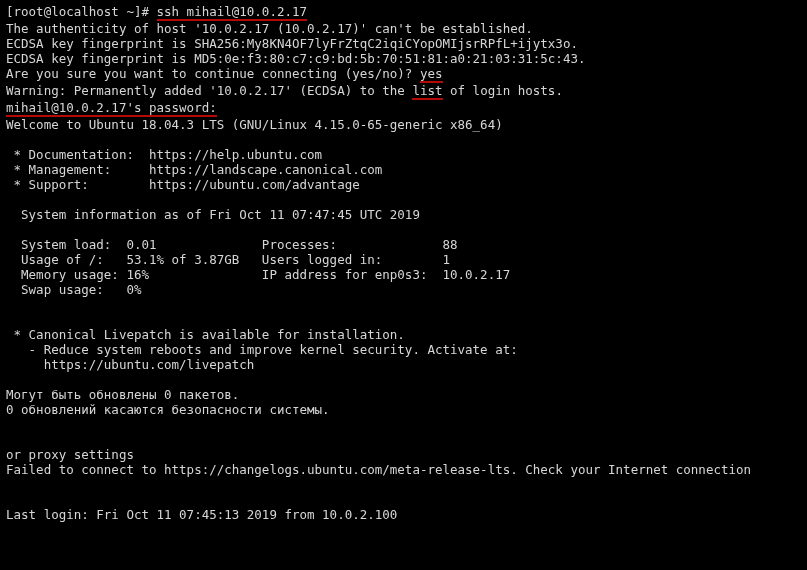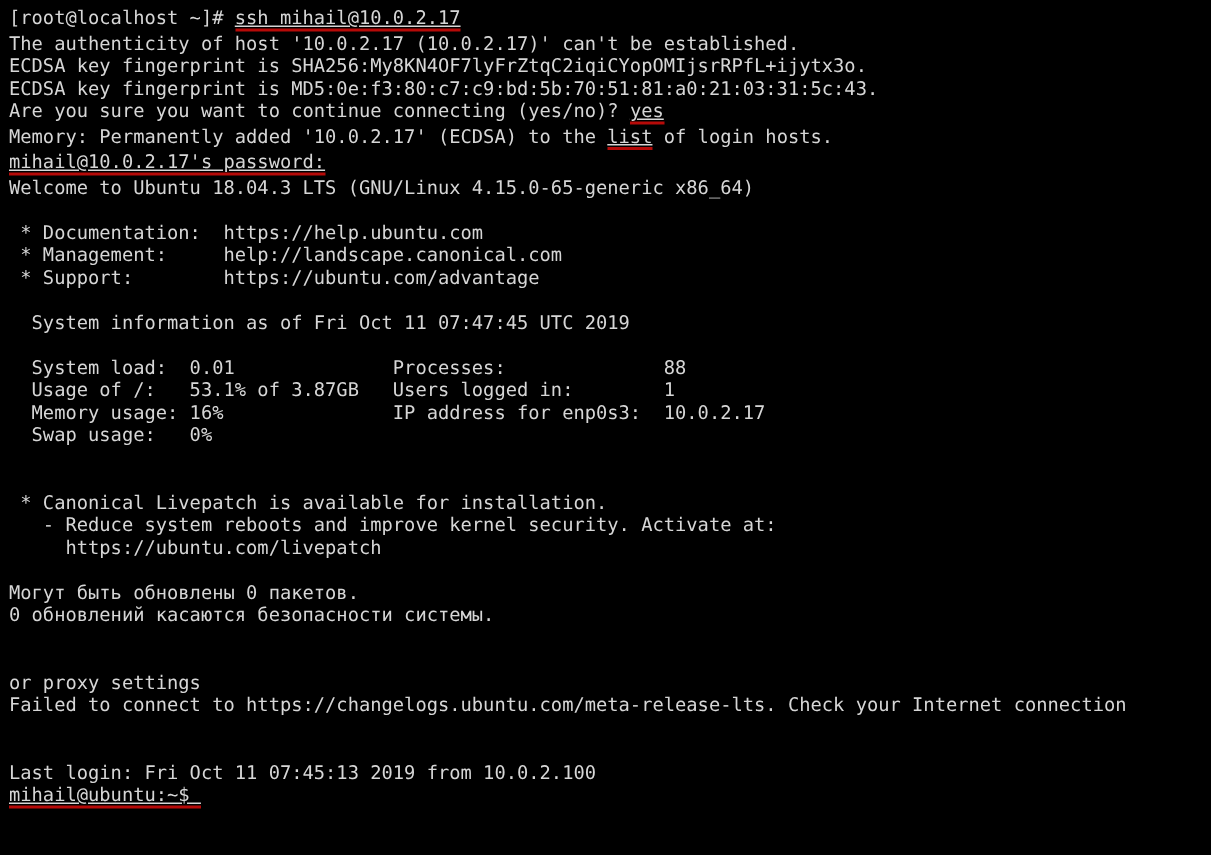--- a/index.html
+++ b/index.html
@@ -8,37 +8,37 @@
     background: #000;
     color: #d6d6d6;
     font-family: "DejaVu Sans Mono", "Liberation Mono", Consolas, monospace;
     font-size: 12.5px;
     line-height: 15px;
     width: 807px;
     height: 570px;
     box-sizing: border-box;
   }
   .line { white-space: pre; }
-  .ul-red { border-bottom: 2px solid #b60a08; display: inline-block; text-decoration: underline; }
+  .ul-red { border-bottom: 2px solid #b60a08; display: inline-block; }
 </style>
 </head>
 <body>
 
 <div id="term">
     <div class="line"><span>[root@localhost ~]# </span><span class="ul-red">ssh mihail@10.0.2.17</span></div>
     <div class="line">The authenticity of host '10.0.2.17 (10.0.2.17)' can't be established.</div>
     <div class="line">ECDSA key fingerprint is SHA256:My8KN4OF7lyFrZtqC2iqiCYopOMIjsrRPfL+ijytx3o.</div>
     <div class="line">ECDSA key fingerprint is MD5:0e:f3:80:c7:c9:bd:5b:70:51:81:a0:21:03:31:5c:43.</div>
     <div class="line"><span>Are you sure you want to continue connecting (yes/no)? </span><span class="ul-red">yes</span></div>
-    <div class="line"><span>Memory: Permanently added '10.0.2.17' (ECDSA) to the </span><span class="ul-red">list</span><span> of login hosts.</span></div>
+    <div class="line"><span>Warning: Permanently added '10.0.2.17' (ECDSA) to the </span><span class="ul-red">list</span><span> of login hosts.</span></div>
     <div class="line"><span class="ul-red">mihail@10.0.2.17's password:</span></div>
     <div class="line">Welcome to Ubuntu 18.04.3 LTS (GNU/Linux 4.15.0-65-generic x86_64)</div>
     <div class="line">&nbsp;</div>
     <div class="line"> * Documentation:  https://help.ubuntu.com</div>
-    <div class="line"> * Management:     help://landscape.canonical.com</div>
+    <div class="line"> * Management:     https://landscape.canonical.com</div>
     <div class="line"> * Support:        https://ubuntu.com/advantage</div>
     <div class="line">&nbsp;</div>
     <div class="line">  System information as of Fri Oct 11 07:47:45 UTC 2019</div>
     <div class="line">&nbsp;</div>
     <div class="line">  System load:  0.01              Processes:              88</div>
     <div class="line">  Usage of /:   53.1% of 3.87GB   Users logged in:        1</div>
     <div class="line">  Memory usage: 16%               IP address for enp0s3:  10.0.2.17</div>
     <div class="line">  Swap usage:   0%</div>
     <div class="line">&nbsp;</div>
     <div class="line">&nbsp;</div>
@@ -48,14 +48,13 @@
     <div class="line">&nbsp;</div>
     <div class="line">Могут быть обновлены 0 пакетов.</div>
     <div class="line">0 обновлений касаются безопасности системы.</div>
     <div class="line">&nbsp;</div>
     <div class="line">&nbsp;</div>
     <div class="line">or proxy settings</div>
     <div class="line">Failed to connect to https://changelogs.ubuntu.com/meta-release-lts. Check your Internet connection</div>
     <div class="line">&nbsp;</div>
     <div class="line">&nbsp;</div>
     <div class="line">Last login: Fri Oct 11 07:45:13 2019 from 10.0.2.100</div>
-    <div class="line"><span class="ul-red">mihail@ubuntu:~$ </span></div>
   </div>
 
 </body></html>

